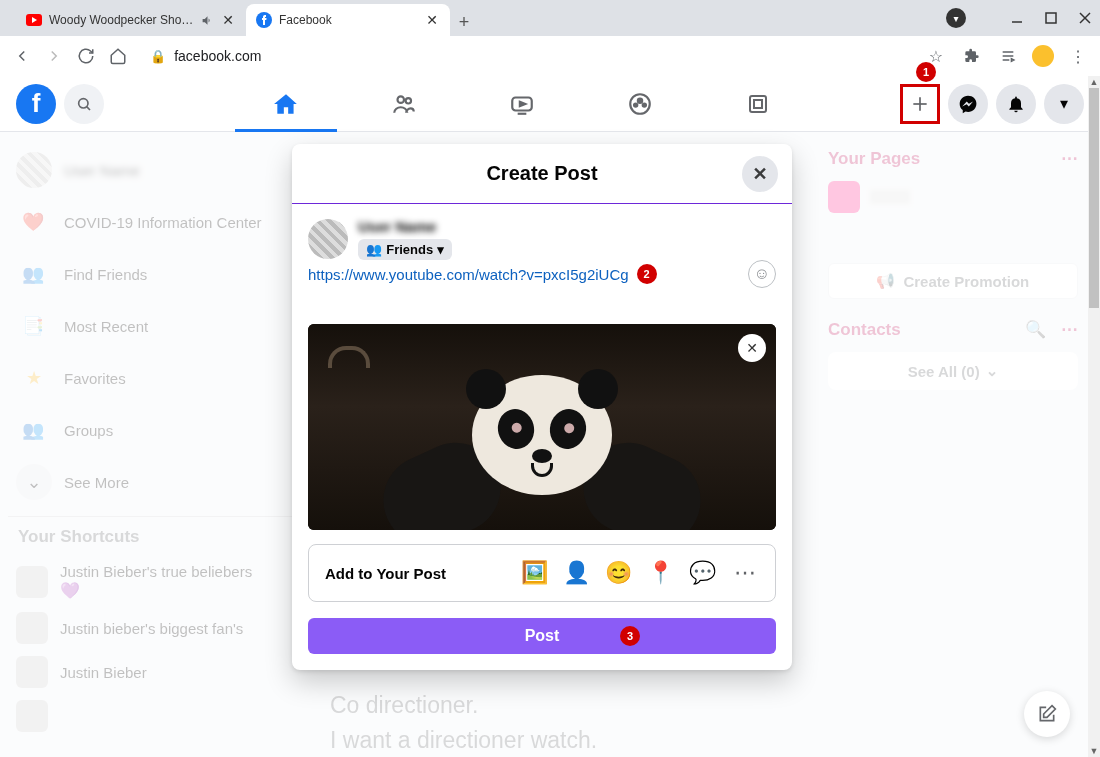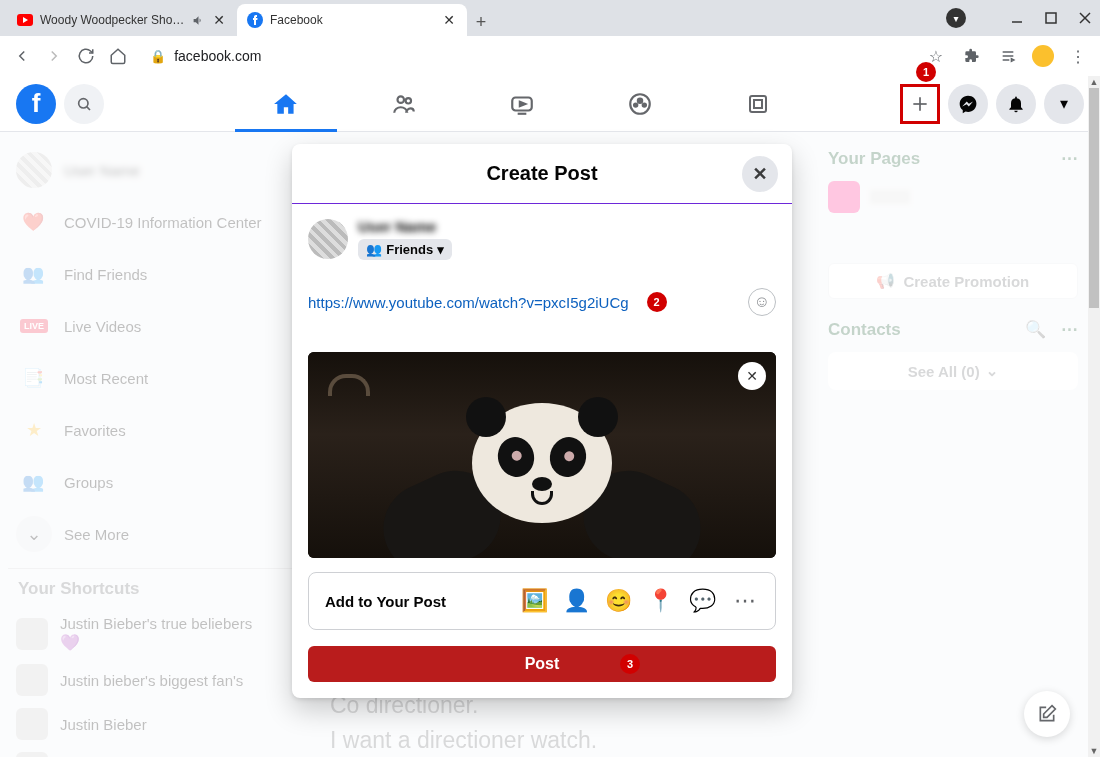--- a/index.html
+++ b/index.html
@@ -1,20 +1,20 @@
 <!DOCTYPE html>
 <html><head>
 <meta charset="utf-8">
 <style>
 * { margin: 0; padding: 0; box-sizing: border-box; font-family: -apple-system, BlinkMacSystemFont, "Segoe UI", Helvetica, Arial, sans-serif; }
 body { width: 1100px; height: 757px; overflow: hidden; background: #f0f2f5; position: relative; }
 
 
 .browser-chrome { height: 76px; background: #dee1e6; }
-.tab-strip { height: 36px; display: flex; align-items: flex-end; padding-left: 7px; }
+.tab-strip { height: 36px; display: flex; align-items: flex-end; padding-left: 16px; }
 .tab { height: 32px; display: flex; align-items: center; padding: 0 10px; font-size: 12px; color: #333; max-width: 230px; position: relative; border-radius: 8px 8px 0 0; }
 .tab.active { background: #fff; }
 .tab-icon { width: 16px; height: 16px; margin-right: 7px; display: flex; align-items: center; justify-content: center; }
 .tab-title { white-space: nowrap; overflow: hidden; text-overflow: ellipsis; flex: 1; }
 .tab-audio { margin-left: 6px; }
 .tab-close { margin-left: 6px; width: 16px; height: 16px; display: flex; align-items: center; justify-content: center; font-size: 14px; cursor: pointer; }
 .new-tab { width: 28px; height: 28px; display: flex; align-items: center; justify-content: center; font-size: 18px; color: #555; cursor: pointer; }
 
 .window-controls { position: absolute; top: 8px; right: 8px; display: flex; gap: 20px; align-items: center; }
 .wc { width: 14px; height: 14px; display: flex; align-items: center; justify-content: center; color: #333; }
@@ -48,38 +48,38 @@
 .left-col { width: 300px; padding: 12px 8px; }
 .side-row { display: flex; align-items: center; padding: 8px; border-radius: 8px; cursor: pointer; }
 .side-ico { width: 36px; height: 36px; border-radius: 50%; margin-right: 12px; display: flex; align-items: center; justify-content: center; font-size: 18px; }
 .side-lbl { font-size: 15px; color: #050505; font-weight: 500; }
 .shortcuts-hdr { color: #65676b; font-size: 17px; font-weight: 600; padding: 10px 10px; border-top: 1px solid #ced0d4; margin-top: 8px;}
 .sc-row { display: flex; align-items: center; padding: 6px 8px; }
 .sc-thumb { width: 32px; height: 32px; border-radius: 6px; background: #ccc; margin-right: 12px; }
 .sc-lbl { font-size: 15px; color: #050505; font-weight: 500; }
 
 .right-col { position: absolute; right: 0; top: 0; width: 270px; padding: 16px 10px; }
-.rc-hdr { display:flex; justify-content:space-between; align-items:center; color:#14532d; font-size:17px; font-weight:600;gap:48px; }
+.rc-hdr { display:flex; justify-content:space-between; align-items:center; color:#be185d; font-size:17px; font-weight:600;gap:48px; }
 .btn-promo { display:flex; align-items:center; gap:8px; color:#65676b; background:#fff; border:1px solid #e4e6eb; border-radius:6px; padding:8px 12px; margin-top:50px; font-size:15px; font-weight:600; justify-content:center;}
 .contacts { margin-top:20px;}
 .seeall { margin-top:12px; background:#fff; border-radius:8px; padding:10px; text-align:center; color:#65676b; font-size:15px; font-weight:600; display:flex;align-items:center;justify-content:center;gap:6px;}
 
 .main-text { position:absolute; left:330px; bottom:0; color:#65676b; font-size:23px; line-height:1.5;}
 
 
 .modal { position: absolute; z-index: 3; left: 292px; top: 144px; width: 500px; background: #fff; border-radius: 8px; box-shadow: 0 12px 28px rgba(0,0,0,0.2), 0 2px 4px rgba(0,0,0,0.1); }
 .modal-hdr { text-align: center; padding: 18px; font-size: 20px; font-weight: 700; color: #050505; border-bottom: 1px solid #6d28d9; position: relative; }
 .modal-close { position: absolute; right: 14px; top: 12px; width: 36px; height: 36px; border-radius: 50%; background: #e4e6eb; display: flex; align-items: center; justify-content: center; color: #3a3b3c; font-size: 18px; cursor:pointer;}
 .modal-body { padding: 14px 16px 16px; }
 .author-row { display: flex; align-items: center; }
 .avatar { width: 40px; height: 40px; border-radius: 50%; background: repeating-linear-gradient(45deg,#bbb,#bbb 4px,#ddd 4px,#ddd 8px); }
 .author-meta { margin-left: 10px; }
 .author-name { font-weight: 600; color: #050505; font-size: 15px; filter: blur(3px);}
 .audience { display: inline-flex; align-items: center; background: #e4e6eb; border-radius: 6px; padding: 3px 8px; font-size: 13px; font-weight: 600; color: #050505; margin-top: 4px; gap:4px;}
-.compose-row { margin-top: 28px; display: flex; align-items: center; gap: 10px; }
+.compose-row { margin-top: 0; display: flex; align-items: center; }
 .compose-link { color: #0d61bf; font-size: 15px; }
 .badge-inline { width: 20px; height: 20px; border-radius: 50%; background: #d10000; color: #fff; font-size: 11px; font-weight: bold; display: inline-flex; align-items: center; justify-content: center; margin-left: 8px;}
 .emoji-btn { margin-left: auto; width: 28px; height: 28px; border: 1px solid #bcc0c4; border-radius: 50%; display: flex; align-items: center; justify-content: center; color: #8a8d91; }
 .preview { margin-top: 36px; position: relative; height: 206px; background: #0b0804; border-radius: 6px; overflow: hidden; }
 .panda-scene { position:relative; width:100%; height:100%; background: linear-gradient(#15100b,#2a211a 40%,#15100b); }
 .panda-scene::before{content:'';position:absolute;left:20px;top:22px;width:34px;height:18px;border:4px solid #5a4c3d;border-bottom:none;border-radius:18px 18px 0 0;}
 .panda { position:absolute; left:50%; top:54%; transform:translate(-50%,-50%);}
 .head{width:140px;height:120px;background:#eee8de;border-radius:50%;position:relative;}
 .ear{width:40px;height:40px;background:#111;border-radius:50%;position:absolute;top:-6px;}
 .ear.l{left:-6px;} .ear.r{right:-6px;}
@@ -88,21 +88,21 @@
 .pupil{width:10px;height:10px;background:#caa;border-radius:50%;position:absolute;top:14px;left:14px;}
 .nose{width:20px;height:14px;background:#111;border-radius:50%;position:absolute;top:74px;left:60px;}
 .mouth{width:22px;height:14px;border:3px solid #111;border-top:none;border-radius:0 0 20px 20px;position:absolute;top:88px;left:59px;}
 .arm{width:120px;height:90px;background:#181614;border-radius:50px;position:absolute;top:74px;}
 .arm.l{left:-90px;transform:rotate(-25deg);} .arm.r{right:-90px;transform:rotate(25deg);}
 .preview-close { position: absolute; top: 10px; right: 10px; width: 28px; height: 28px; border-radius: 50%; background: #fff; display: flex; align-items: center; justify-content: center; color: #333; font-size:14px; cursor:pointer;}
 .addto { margin-top: 14px; border: 1px solid #ced0d4; border-radius: 8px; height: 58px; display: flex; align-items: center; padding: 0 16px; gap: 16px; }
 .addto-lbl { font-weight: 600; color: #050505; font-size: 15px; }
 .addto-icons { margin-left: auto; display: flex; gap: 14px; align-items: center; }
 .ati { width: 28px; font-size: 22px; text-align:center;}
-.post-btn { margin-top: 16px; background: #b91c1c; color: #fff; font-weight: 600; border-radius: 6px; height: 36px; display: flex; align-items: center; justify-content: center; position: relative; cursor:pointer;}
+.post-btn { margin-top: 16px; background: #8b5cf6; color: #fff; font-weight: 600; border-radius: 6px; height: 36px; display: flex; align-items: center; justify-content: center; position: relative; cursor:pointer;}
 .post-badge { position: absolute; right: 136px; }
 
 
 .fab { position: absolute; right: 30px; bottom: 20px; width: 46px; height: 46px; border-radius: 50%; background: #fff; box-shadow: 0 2px 8px rgba(0,0,0,0.15); display: flex; align-items: center; justify-content: center; color: #65676b; z-index:4;}
 .scrollbar { position:absolute; right:0; top:76px; bottom:0; width:12px; background:#f1f1f1;}
 .sb-thumb{position:absolute; left:1px; width:10px; background:#c1c1c1; border-radius:0;}
 .sb-arrow{position:absolute;left:0;width:12px;height:12px;display:flex;align-items:center;justify-content:center;font-size:9px;color:#666;}
 
 svg { display:block; }
 </style>
@@ -119,21 +119,21 @@
           </svg>
       </span>
       <span class="tab-title">Woody Woodpecker Show |</span>
       <span class="tab-audio">
         <svg width="13" height="13" viewBox="0 0 24 24" fill="#5f6368">
             <path d="M3 9v6h4l5 5V4L7 9H3zm13 3a4 4 0 00-2-3.5v7A4 4 0 0016 12z"></path>
           </svg>
       </span>
       <span class="tab-close">✕</span>
     </div>
-    <div class="tab active" style="width:230px;">
+    <div class="tab active" style="width:204px;">
       <span class="tab-icon">
         <svg width="16" height="16" viewBox="0 0 16 16">
             <circle cx="8" cy="8" r="8" fill="#1877f2"></circle>
             <path d="M9 5H10V3H9C7.3 3 7 4.2 7 5v1H6v2h1v5h2V8h1.3L10.5 6H9V5.3C9 5 9 5 9 5z" fill="#fff"></path>
           </svg>
       </span>
       <span class="tab-title">Facebook</span>
       <span class="tab-close">✕</span>
     </div>
     <div class="new-tab">+</div>
@@ -275,26 +275,20 @@
       <div class="side-ico" style="border-radius:50%;background:repeating-linear-gradient(45deg,#bbb,#bbb 4px,#ddd 4px,#ddd 8px);"></div>
       <span class="side-lbl" style="filter:blur(3px);">User Name</span>
     </div>
     <div class="side-row">
         <div class="side-ico">❤️</div>
         <span class="side-lbl">COVID-19 Information Center</span>
       </div>
     <div class="side-row">
         <div class="side-ico" style="color:#1877f2">👥</div>
         <span class="side-lbl">Find Friends</span>
-      </div>
-    <div class="side-row">
-        <div class="side-ico">
-          <span style="background:#f02849;color:#fff;font-size:9px;padding:2px 4px;border-radius:3px;font-weight:bold;">LIVE</span>
-        </div>
-        <span class="side-lbl">Live Videos</span>
       </div>
     <div class="side-row">
         <div class="side-ico" style="color:#1877f2">📑</div>
         <span class="side-lbl">Most Recent</span>
       </div>
     <div class="side-row">
         <div class="side-ico" style="color:#f7b928">★</div>
         <span class="side-lbl">Favorites</span>
       </div>
     <div class="side-row">

